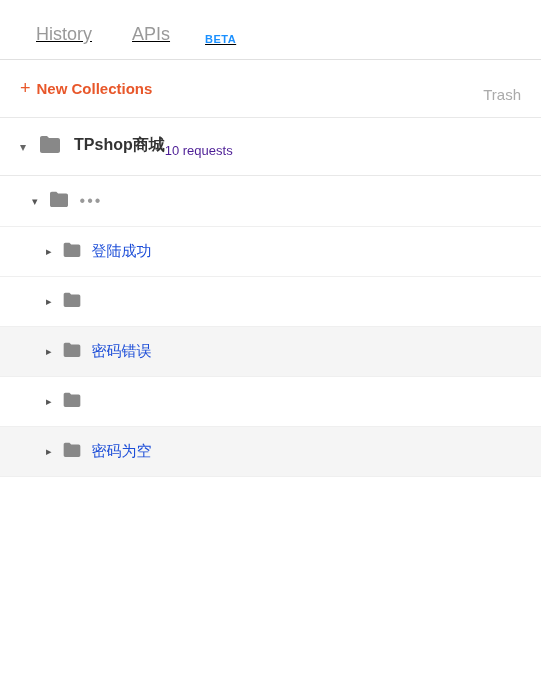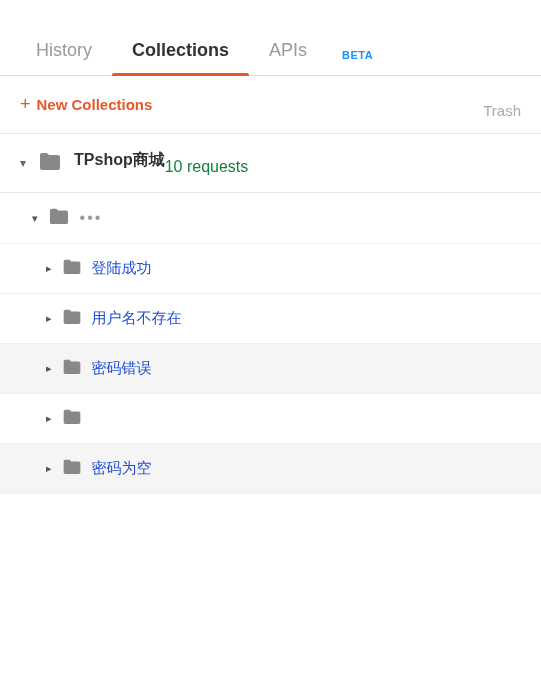--- a/index.html
+++ b/index.html
@@ -15,22 +15,23 @@
       background: #fff;
       overflow: hidden;
     }
 
     
     .tab-bar {
       display: flex;
       align-items: flex-end;
       border-bottom: 1px solid #e0e0e0;
       padding: 0 16px;
-      height: 76px;
+      height: 60px;
       background: #fff;
+      text-decoration: underline;
     }
 
     .tab-item {
       position: relative;
       padding: 0 20px 14px 20px;
       font-size: 18px;
       color: #999;
       cursor: pointer;
       user-select: none;
     }
@@ -119,22 +120,22 @@
       display: flex;
     }
 
     .collection-name {
       font-size: 16px;
       font-weight: 600;
       color: #333;
     }
 
     .collection-count {
-      font-size: 16px;
-      color: #15803d;
+      font-size: 13px;
+      color: #4c1d95;
       margin-top: 8px;
     }
 
     
     .folder-list {
       display: flex;
       flex-direction: column;
     }
 
     .more-icon {
@@ -182,21 +183,20 @@
     .folder-subitem .folder-label {
       font-size: 15px;
       color: #1d4ed8;
     }
   </style>
 </head>
 <body>
 
 <div class="tab-bar">
   <div class="tab-item">History</div>
-  <div class="tab-item active">Collections</div>
   <div class="tab-item apis">
     <span>APIs</span>
     <span class="beta-badge">BETA</span>
   </div>
 </div>
 
 <div class="toolbar">
   <div class="new-collection-btn">
     <span class="plus-icon">+</span>
     <span>New Collections</span>
@@ -240,21 +240,20 @@
     <span class="folder-label">登陆成功</span>
   </div>
 
   <div class="folder-subitem">
     <span class="chevron-right-sm">▸</span>
     <span>
       <svg width="20" height="17" viewBox="0 0 24 20" fill="none" xmlns="http://www.w3.org/2000/svg">
         <path d="M2 4C2 2.9 2.9 2 4 2H9L11 4H20C21.1 4 22 4.9 22 6V17C22 18.1 21.1 19 20 19H4C2.9 19 2 18.1 2 17V4Z" fill="#888"></path>
       </svg>
     </span>
-    <span class="folder-label">用户名不存在</span>
   </div>
 
   <div class="folder-subitem highlighted">
     <span class="chevron-right-sm">▸</span>
     <span>
       <svg width="20" height="17" viewBox="0 0 24 20" fill="none" xmlns="http://www.w3.org/2000/svg">
         <path d="M2 4C2 2.9 2.9 2 4 2H9L11 4H20C21.1 4 22 4.9 22 6V17C22 18.1 21.1 19 20 19H4C2.9 19 2 18.1 2 17V4Z" fill="#888"></path>
       </svg>
     </span>
     <span class="folder-label">密码错误</span>

